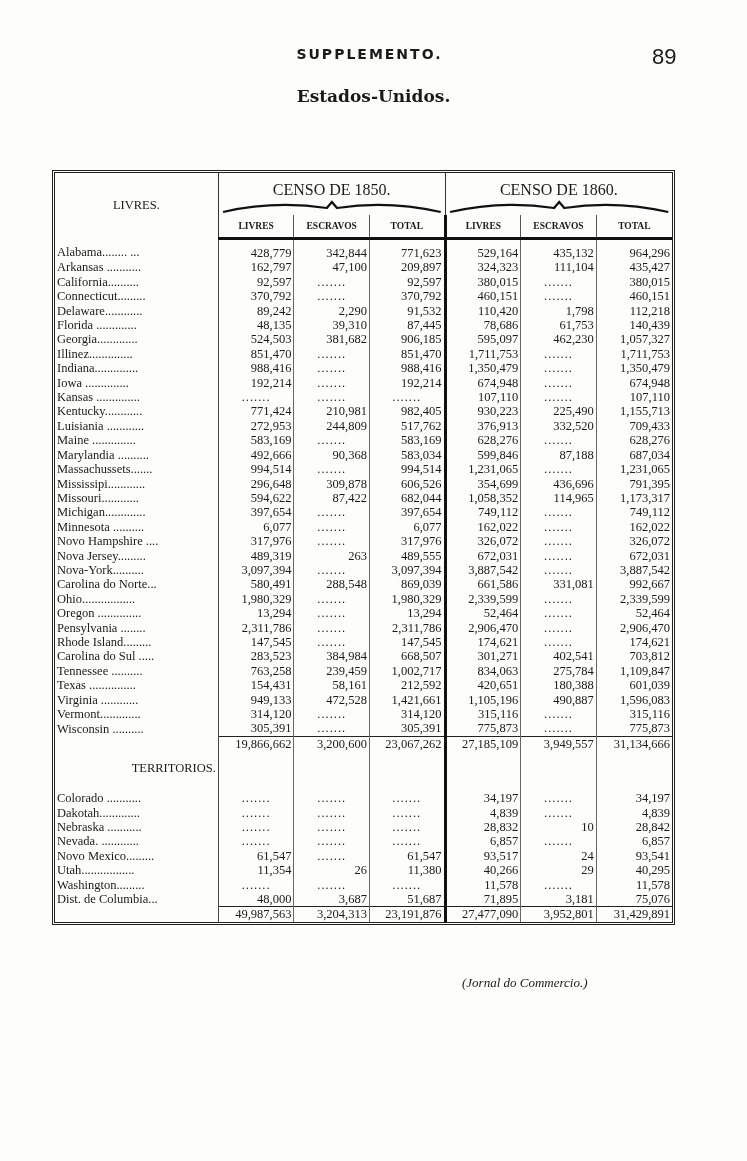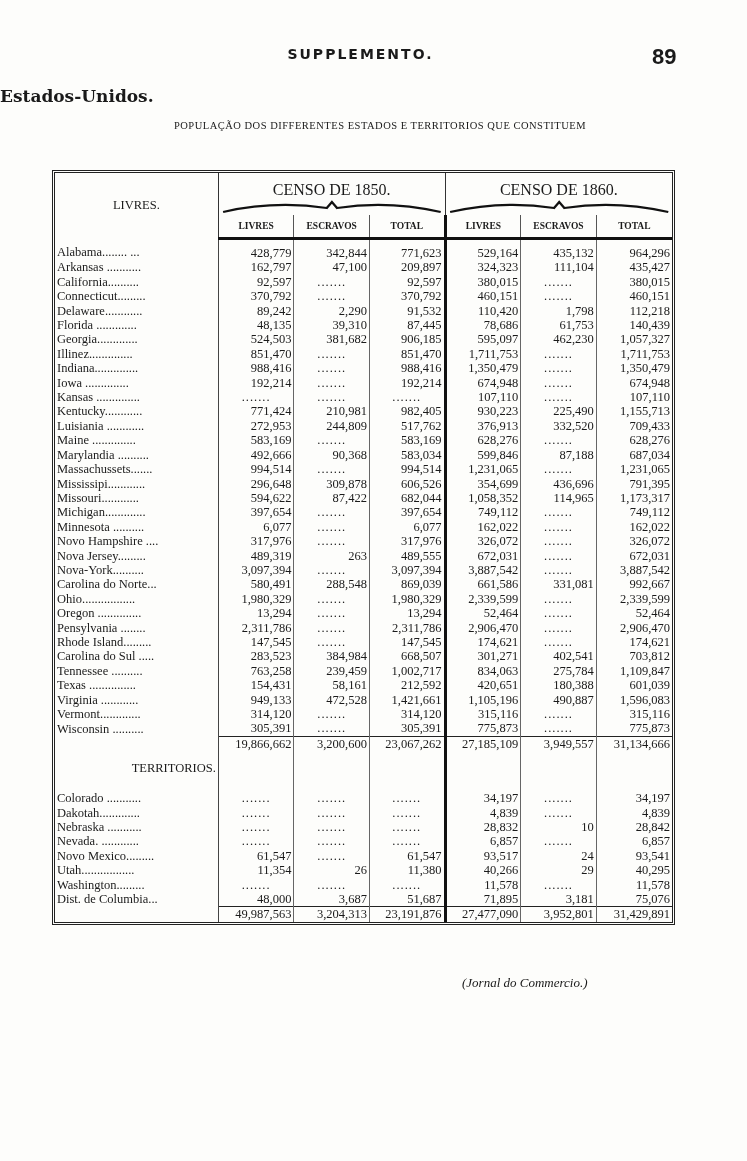--- a/index.html
+++ b/index.html
@@ -1,29 +1,29 @@
 <!DOCTYPE html>
 <html><head>
   <meta charset="utf-8">
   <style>
     html, body { margin: 0; padding: 0; background: #fdfdfb; }
     body {
       width: 747px; height: 1161px; position: relative; overflow: hidden;
       font-family: "DejaVu Serif", "Liberation Serif", serif; color: #1a1a1a;
     }
     .running-head {
-      position: absolute; top: 46px; left: 3px; width: 715px; text-align: center;
+      position: absolute; top: 46px; left: 12px; width: 715px; text-align: center;
       font-family: "DejaVu Sans", sans-serif; font-weight: bold; font-size: 14px; letter-spacing: 2px;
     }
     .page-number {
       position: absolute; top: 44px; left: 652px;
-      font-family: "Liberation Sans", sans-serif; font-weight: bold; font-size: 22px;
+      font-family: "Liberation Sans", sans-serif; font-weight: normal; font-size: 22px;
     }
     .title {
-      position: absolute; top: 86px; left: 0; width: 747px; text-align: left;
+      position: absolute; top: 86px; left: 0; width: 747px; text-align: center;
       font-family: "DejaVu Serif", serif; font-weight: bold; font-size: 17px;
     }
     .subtitle {
       position: absolute; top: 118px; left: 100px; width: 560px; text-align: center;
       font-family: "Liberation Serif", serif; font-size: 10.5px; line-height: 16px; letter-spacing: 0.5px;
     }
     .table-wrap {
       position: absolute; top: 170px; left: 52px; width: 617px;
       border: 3px double #222;
     }
@@ -58,21 +58,20 @@
       font-family: "Liberation Serif", serif; font-style: italic; font-size: 13px; text-align: right;
     }
   </style>
 </head>
 <body>
 
 <div class="running-head">SUPPLEMENTO.</div>
 <div class="page-number">89</div>
 <div class="title">Estados-Unidos.</div>
 <div class="subtitle">
-  <div>POPULAÇÃO DOS DIFFERENTES ESTADOS E TERRITORIOS QUE CONSTITUEM</div>
 </div>
 
 <div class="table-wrap">
   <table>
     <colgroup>
       <col class="c-name">
         <col class="c-num">
         <col class="c-num">
         <col class="c-num">
         <col class="c-num">

